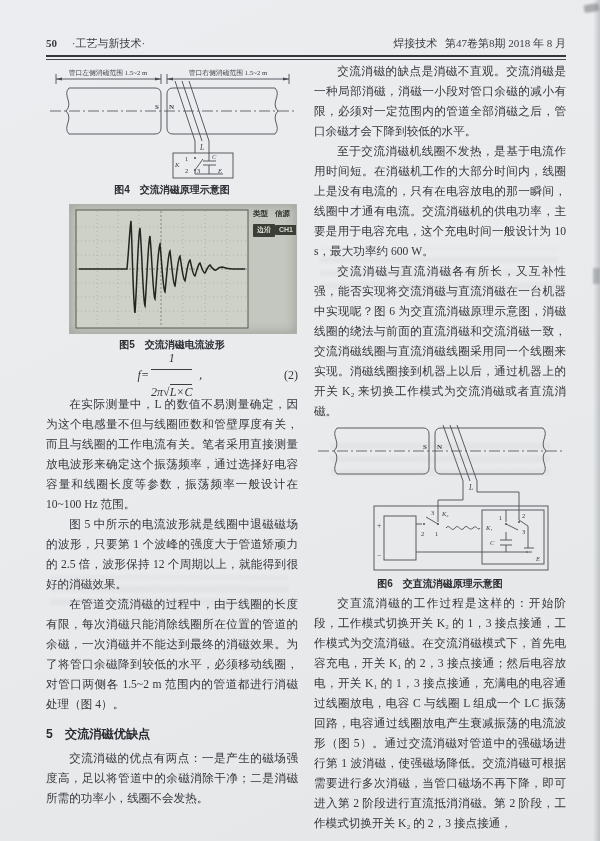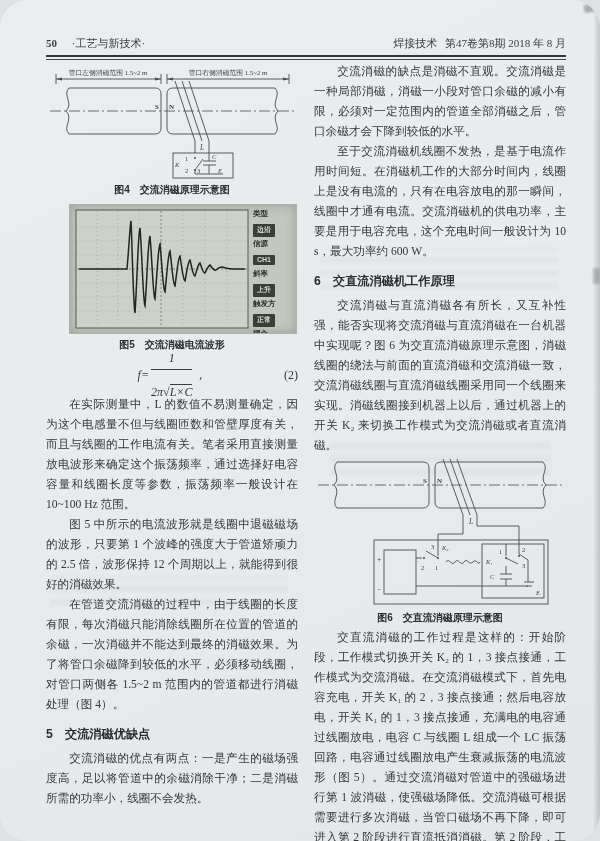--- a/index.html
+++ b/index.html
@@ -1,19 +1,19 @@
 <!DOCTYPE html>
 <html><head>
 <meta charset="utf-8">
 <style>
   html,body{margin:0;padding:0;}
   body{width:600px;height:841px;overflow:hidden;background:#dfe1e3;}
   .page{position:relative;width:600px;height:841px;overflow:hidden;
         background:linear-gradient(155deg,#ebedf0 0%,#e9ebec 45%,#e4e6e7 100%);
-        font-family:"Liberation Serif","DejaVu Serif",serif;color:#35363c;border-radius:28px;}
+        font-family:"Liberation Serif","DejaVu Serif",serif;color:#35363c;}
 
   
   .hdr{position:absolute;left:46px;right:34px;top:36px;display:flex;
        justify-content:space-between;font-size:11px;color:#3b3c42;}
   .hdr .pn{font-weight:bold;margin-right:12px;}
   .hdr .jr{margin-right:5px;}
   .rule{position:absolute;left:46px;right:34px;top:55px;height:2px;
         border-top:2.2px solid #35363c;border-bottom:1px solid #45464c;}
 
   
@@ -32,21 +32,21 @@
   svg text{font-family:"Liberation Serif","DejaVu Serif",serif;fill:#3c3d42;}
   .cap{text-align:center;font-family:"Liberation Sans","DejaVu Sans",sans-serif;
        font-weight:bold;font-size:10px;color:#2b2c32;margin:2px 0 5px;text-indent:0 !important;}
 
   
   .photo{position:relative;margin:5px 0 2px 24px;width:226px;height:128px;
          background:#c3c7c0;box-shadow:inset 0 0 12px rgba(40,45,38,.25), 0 0 0 1px #aeb2ab;
          overflow:hidden;}
   .scr{position:absolute;left:5px;top:4px;width:174px;height:120px;}
   .menu{position:absolute;left:183px;top:4px;width:46px;height:120px;
-        display:flex;flex-direction:column;justify-content:space-between;}
+        display:flex;flex-direction:row;justify-content:space-between;}
   .mi .ml{font:bold 7.5px "Liberation Sans","DejaVu Sans",sans-serif;color:#2f332c;}
   .mi .mv{display:inline-block;background:#3a3e37;color:#d9ddd0;
           font:bold 7px "Liberation Sans","DejaVu Sans",sans-serif;
           padding:1.5px 4px;margin-top:1px;border-radius:1px;white-space:nowrap;}
 
   
   .eq{position:relative;display:flex;align-items:center;justify-content:center;
       height:38px;margin:1px 0;font-size:12px;}
   .eq-body{display:inline-flex;align-items:center;font-style:italic;}
   .frac{display:inline-flex;flex-direction:column;align-items:center;margin:0 2px;}
@@ -204,21 +204,20 @@
     <p>在实际测量中，L 的数值不易测量确定，因为这个电感量不但与线圈匝数和管壁厚度有关，而且与线圈的工作电流有关。笔者采用直接测量放电波形来确定这个振荡频率，通过选择好电容容量和线圈长度等参数，振荡频率一般设计在 10~100 Hz 范围。</p>
     <p>图 5 中所示的电流波形就是线圈中退磁磁场的波形，只要第 1 个波峰的强度大于管道矫顽力的 2.5 倍，波形保持 12 个周期以上，就能得到很好的消磁效果。</p>
     <p>在管道交流消磁的过程中，由于线圈的长度有限，每次消磁只能消除线圈所在位置的管道的余磁，一次消磁并不能达到最终的消磁效果。为了将管口余磁降到较低的水平，必须移动线圈，对管口两侧各 1.5~2 m 范围内的管道都进行消磁处理（图 4）。</p>
     <h3 class="sec">5　交流消磁优缺点</h3>
     <p>交流消磁的优点有两点：一是产生的磁场强度高，足以将管道中的余磁消除干净；二是消磁所需的功率小，线圈不会发热。</p>
   </div>
 
   <div class="col col-r">
     <p>交流消磁的缺点是消磁不直观。交流消磁是一种局部消磁，消磁一小段对管口余磁的减小有限，必须对一定范围内的管道全部消磁之后，管口余磁才会下降到较低的水平。</p>
     <p>至于交流消磁机线圈不发热，是基于电流作用时间短。在消磁机工作的大部分时间内，线圈上是没有电流的，只有在电容放电的那一瞬间，线圈中才通有电流。交流消磁机的供电功率，主要是用于电容充电，这个充电时间一般设计为 10 s，最大功率约 600 W。</p>
-    <h3 class="sec">6　交直流消磁机工作原理</h3>
     <p>交流消磁与直流消磁各有所长，又互补性强，能否实现将交流消磁与直流消磁在一台机器中实现呢？图 6 为交直流消磁原理示意图，消磁线圈的绕法与前面的直流消磁和交流消磁一致，交流消磁线圈与直流消磁线圈采用同一个线圈来实现。消磁线圈接到机器上以后，通过机器上的开关 K₂ 来切换工作模式为交流消磁或者直流消磁。</p>
 
     <div class="fig">
       <svg class="fig-svg" viewBox="0 0 252 150">
         <g stroke="#4b4c52" stroke-width="0.9" fill="none">
           <path d="M23,4 H109 Q115,4 115,10 V44 Q115,50 109,50 H23 C16,43 28,35 20,27 C28,19 16,11 23,4 Z"></path>
           <path d="M229,4 H127 Q121,4 121,10 V44 Q121,50 127,50 H229 C236,43 224,35 232,27 C224,19 236,11 229,4 Z"></path>
           <line x1="4" y1="27" x2="248" y2="27" stroke-dasharray="11 3 2 3" stroke-width="0.8"></line>
           <line x1="129" y1="1" x2="149" y2="57"></line>
             <line x1="136" y1="1" x2="156" y2="57"></line>

